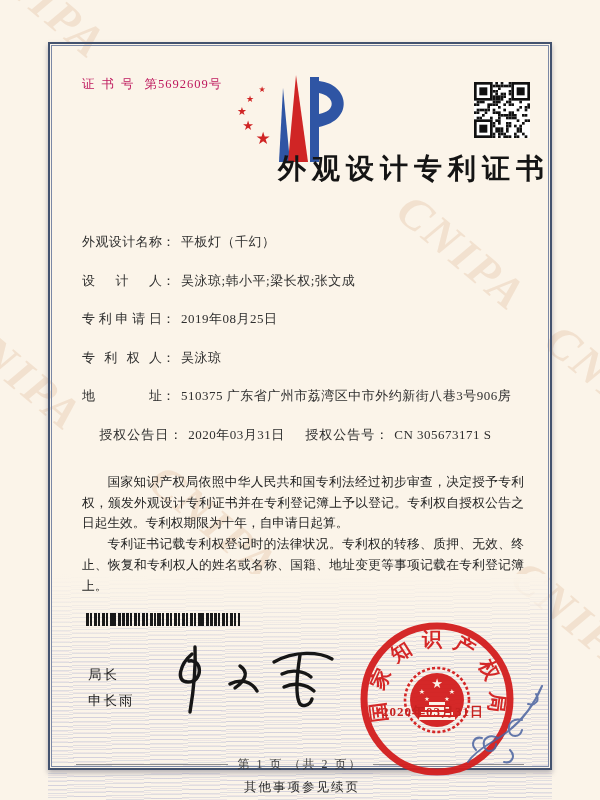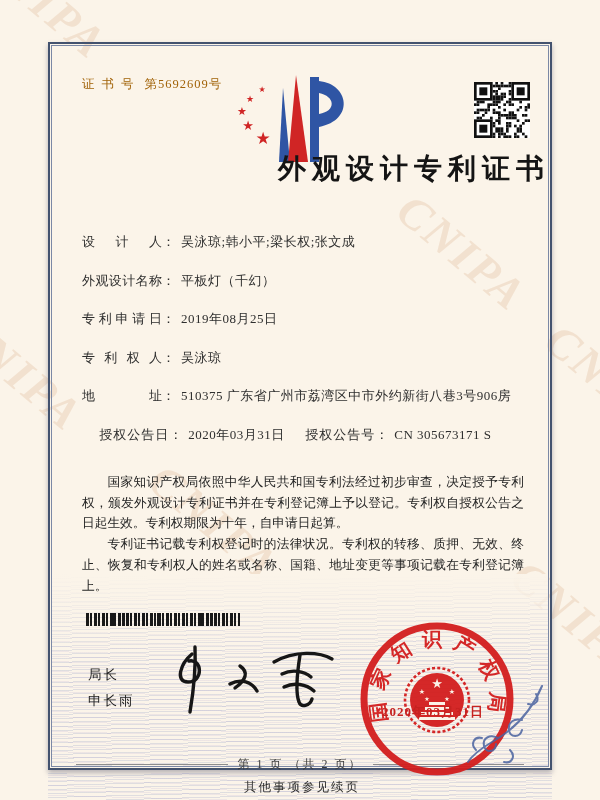--- a/index.html
+++ b/index.html
@@ -19,21 +19,21 @@
   .cert{position:absolute;left:48px;top:42px;width:504px;height:728px;
     box-sizing:border-box;border:2px solid #43526e;z-index:1;
     box-shadow:0 3px 5px rgba(70,70,95,.38);}
   .cert::before{content:'';position:absolute;inset:1px;border:1px solid #7b88a5;pointer-events:none;}
   
   .waves{position:absolute;left:2px;right:2px;bottom:2px;height:192px;z-index:0;
     background:
       linear-gradient(#fbf4e9,rgba(251,244,233,0) 45%),
       repeating-linear-gradient(178.5deg,rgba(110,130,185,.20) 0 1px,rgba(255,255,255,0) 1px 4px),
       repeating-linear-gradient(181.5deg,rgba(150,130,200,.13) 0 1px,rgba(255,255,255,0) 1px 5px);}
-  .certno{position:absolute;left:32px;top:32px;font-size:12.5px;color:#a16207;z-index:2;}
+  .certno{position:absolute;left:32px;top:32px;font-size:12.5px;color:#be185d;z-index:2;}
   .certno .lab{letter-spacing:7px;margin-right:4px}
   .certno .num{letter-spacing:1px}
   .logo{position:absolute;left:183px;top:28px;width:135px;height:94px;z-index:2;}
   .qr{position:absolute;left:424px;top:38px;width:56px;height:56px;z-index:2;background:#fff;}
   .title{position:absolute;left:0;right:0;top:106px;text-align:right;font-size:28px;
     font-weight:bold;letter-spacing:6px;color:#141414;z-index:2;}
   .fields{position:absolute;left:32px;top:189px;width:442px;font-size:13px;color:#2e2e2e;z-index:2;}
   .frow{margin-bottom:20.5px;white-space:nowrap;}
   .f-label{display:inline-block;width:80px;text-align:justify;text-align-last:justify;vertical-align:bottom;}
   .f-colon{margin-right:6px;}
@@ -237,24 +237,24 @@
       <rect x="16" y="2" width="3" height="3" fill="#111"></rect>
       <rect x="0" y="14" width="7" height="7" fill="#111"></rect>
       <rect x="1" y="15" width="5" height="5" fill="#fff"></rect>
       <rect x="2" y="16" width="3" height="3" fill="#111"></rect>
     </svg>
 
   <div class="title">外观设计专利证书</div>
 
   <div class="fields">
     <div class="frow">
+      <span class="f-label">外观设计名称</span><span class="f-colon">：</span><span class="f-val">平板灯（千幻）</span>
+    </div>
+    <div class="frow">
       <span class="f-label">设计人</span><span class="f-colon">：</span><span class="f-val">吴泳琼;韩小平;梁长权;张文成</span>
-    </div>
-    <div class="frow">
-      <span class="f-label">外观设计名称</span><span class="f-colon">：</span><span class="f-val">平板灯（千幻）</span>
     </div>
     <div class="frow">
       <span class="f-label">专利申请日</span><span class="f-colon">：</span><span class="f-val">2019年08月25日</span>
     </div>
     <div class="frow">
       <span class="f-label">专利权人</span><span class="f-colon">：</span><span class="f-val">吴泳琼</span>
     </div>
     <div class="frow addr">
       <span class="f-label">地址</span><span class="f-colon">：</span><span class="f-val">510375 广东省广州市荔湾区中市外约新街八巷3号906房</span>
     </div>

